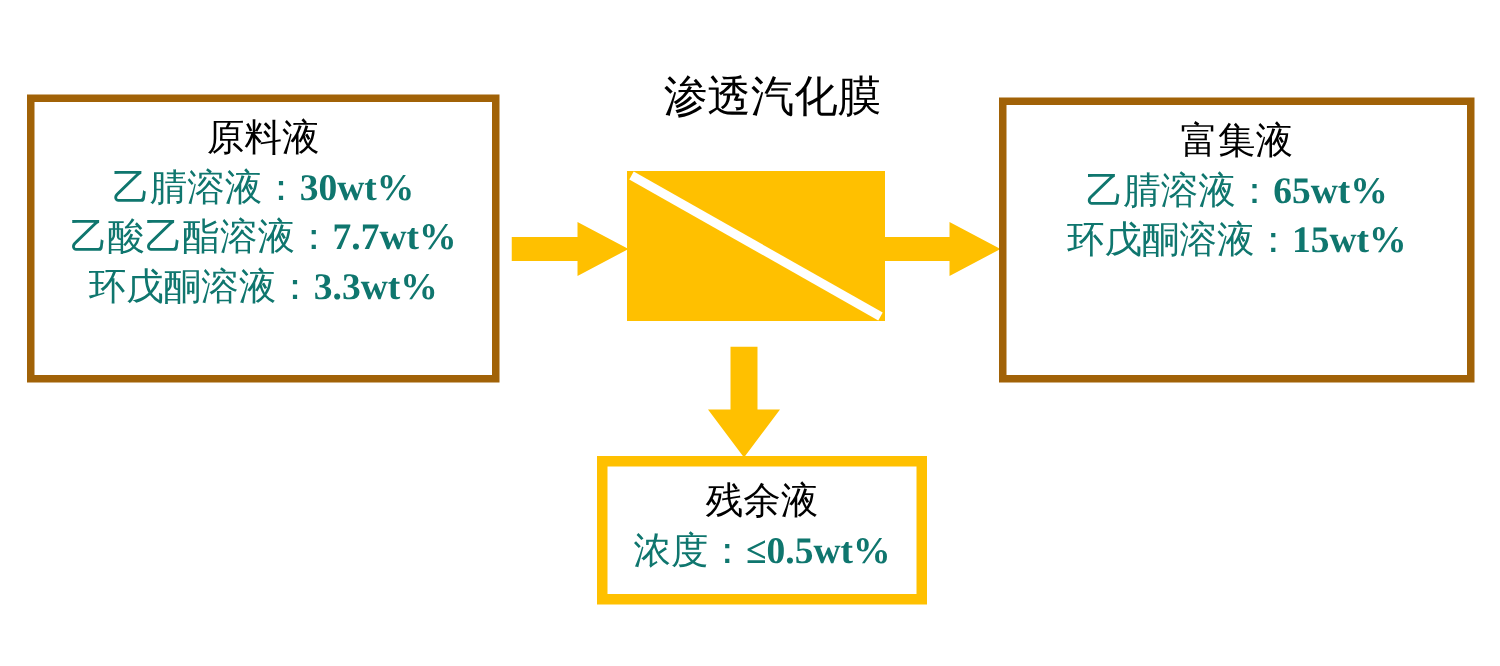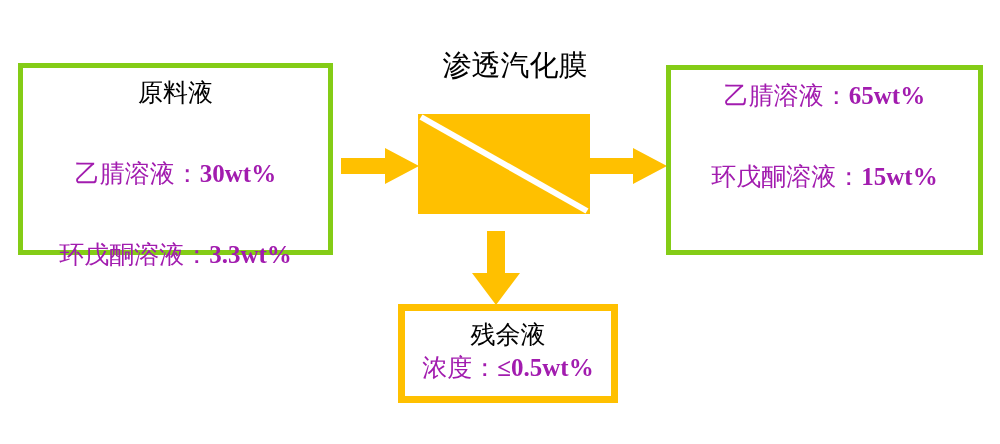--- a/index.html
+++ b/index.html
@@ -19,21 +19,21 @@
   
   .proc-box {
     position: absolute;
     box-sizing: border-box;
     background: #ffffff;
     display: flex;
     flex-direction: column;
     align-items: center;
     justify-content: flex-start;
   }
-  .proc-box.black-border { border: 5px solid #84cc16; gap: 48px; }
+  .proc-box.black-border { border: 5px solid #a16207; }
   .proc-box.gold-border  { border: 7px solid #FFC000; }
 
   #feed-box {
     left: 18px;  top: 63px;
     width: 315px; height: 192px;
     padding-top: 9px;
   }
   #enriched-box {
     left: 666px; top: 65px;
     width: 317px; height: 190px;
@@ -48,21 +48,21 @@
   .box-title {
     font-size: 25px;
     line-height: 32px;
     color: #000000;
     white-space: nowrap;
     font-weight: normal;
   }
   .spec-line {
     font-size: 25px;
     line-height: 33px;
-    color: #a21caf;
+    color: #0f766e;
     white-space: nowrap;
   }
   .spec-line .lbl { font-weight: normal; }
   .spec-line .val { font-weight: bold; letter-spacing: 0px; }
 
   
   #membrane-title {
     position: absolute;
     left: 400px; top: 48px;
     width: 230px;
@@ -102,20 +102,23 @@
 
 <div id="canvas">
 
   <div class="proc-box black-border" id="feed-box">
     <div class="box-title">原料液</div>
 
     <div class="spec-line">
       <span class="lbl">乙腈溶液：</span><span class="val">30wt%</span>
     </div>
     <div class="spec-line">
+      <span class="lbl">乙酸乙酯溶液：</span><span class="val">7.7wt%</span>
+    </div>
+    <div class="spec-line">
       <span class="lbl">环戊酮溶液：</span><span class="val">3.3wt%</span>
     </div>
   </div>
 
   <div class="arrow" id="arrow-feed">
     <svg viewBox="0 0 78 36" preserveAspectRatio="none" aria-hidden="true">
       <polygon points="0,10 44,10 44,0 78,18 44,36 44,26 0,26" fill="#FFC000"></polygon>
     </svg>
   </div>
 
@@ -133,20 +136,21 @@
     </svg>
   </div>
 
   <div class="arrow" id="arrow-residue">
     <svg viewBox="0 0 48 74" preserveAspectRatio="none" aria-hidden="true">
       <polygon points="15,0 33,0 33,42 48,42 24,74 0,42 15,42" fill="#FFC000"></polygon>
     </svg>
   </div>
 
   <div class="proc-box black-border" id="enriched-box">
+    <div class="box-title">富集液</div>
 
     <div class="spec-line">
       <span class="lbl">乙腈溶液：</span><span class="val">65wt%</span>
     </div>
     <div class="spec-line">
       <span class="lbl">环戊酮溶液：</span><span class="val">15wt%</span>
     </div>
   </div>
 
   <div class="proc-box gold-border" id="residue-box">

